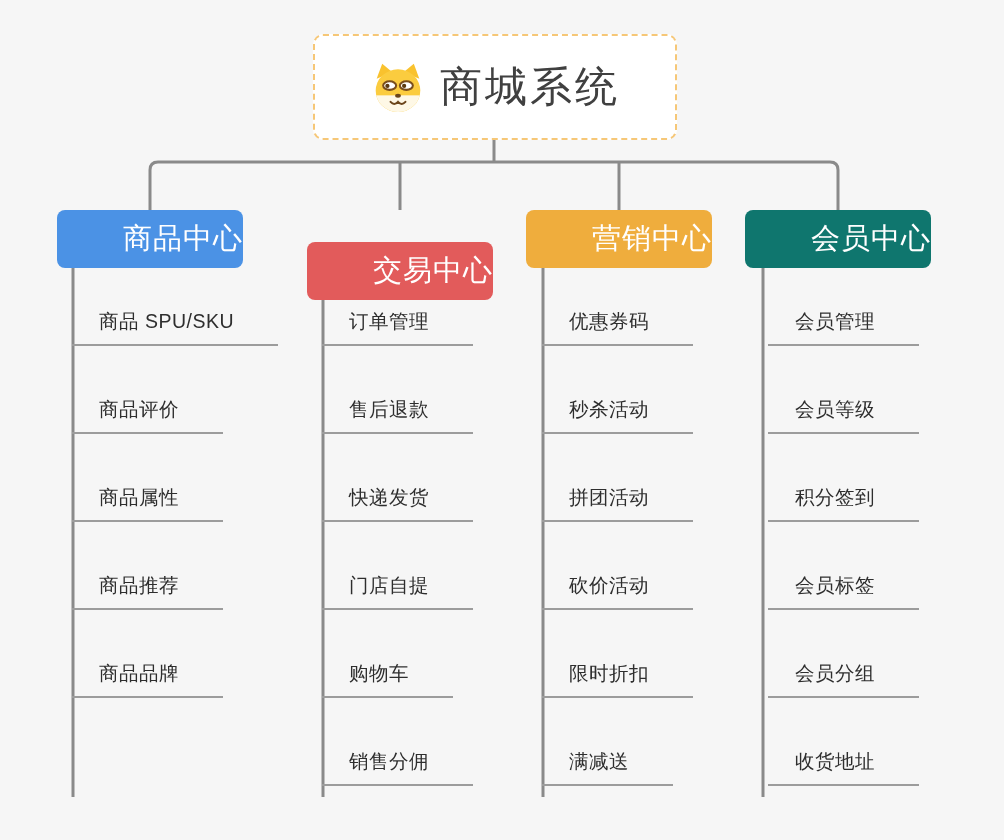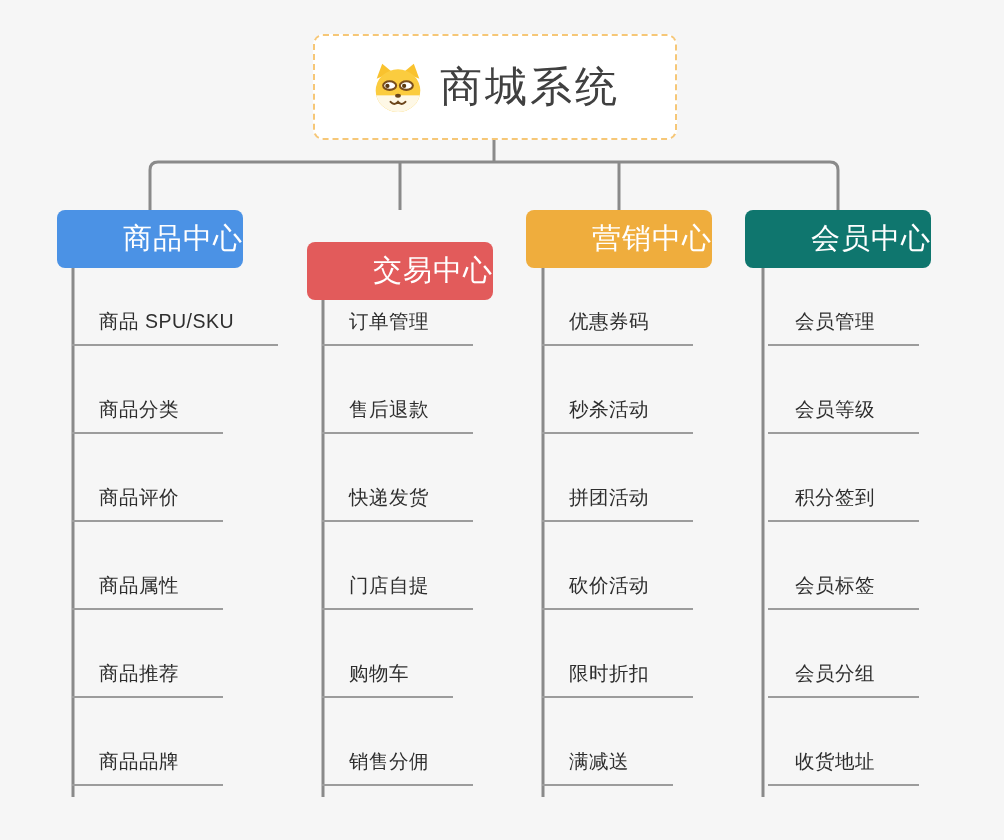--- a/index.html
+++ b/index.html
@@ -111,23 +111,20 @@
   </div>
   <div class="branch-node branch-3" style="background-color: #0f766e;">
     <span>会员中心</span>
   </div>
 
   <div class="leaf-column col-0">
     <div class="leaf">
         <span>商品 SPU/SKU</span>
       </div>
     <div class="leaf">
-        <span>商品分类</span>
-      </div>
-    <div class="leaf">
         <span>商品评价</span>
       </div>
     <div class="leaf">
         <span>商品属性</span>
       </div>
     <div class="leaf">
         <span>商品推荐</span>
       </div>
     <div class="leaf">
         <span>商品品牌</span>

